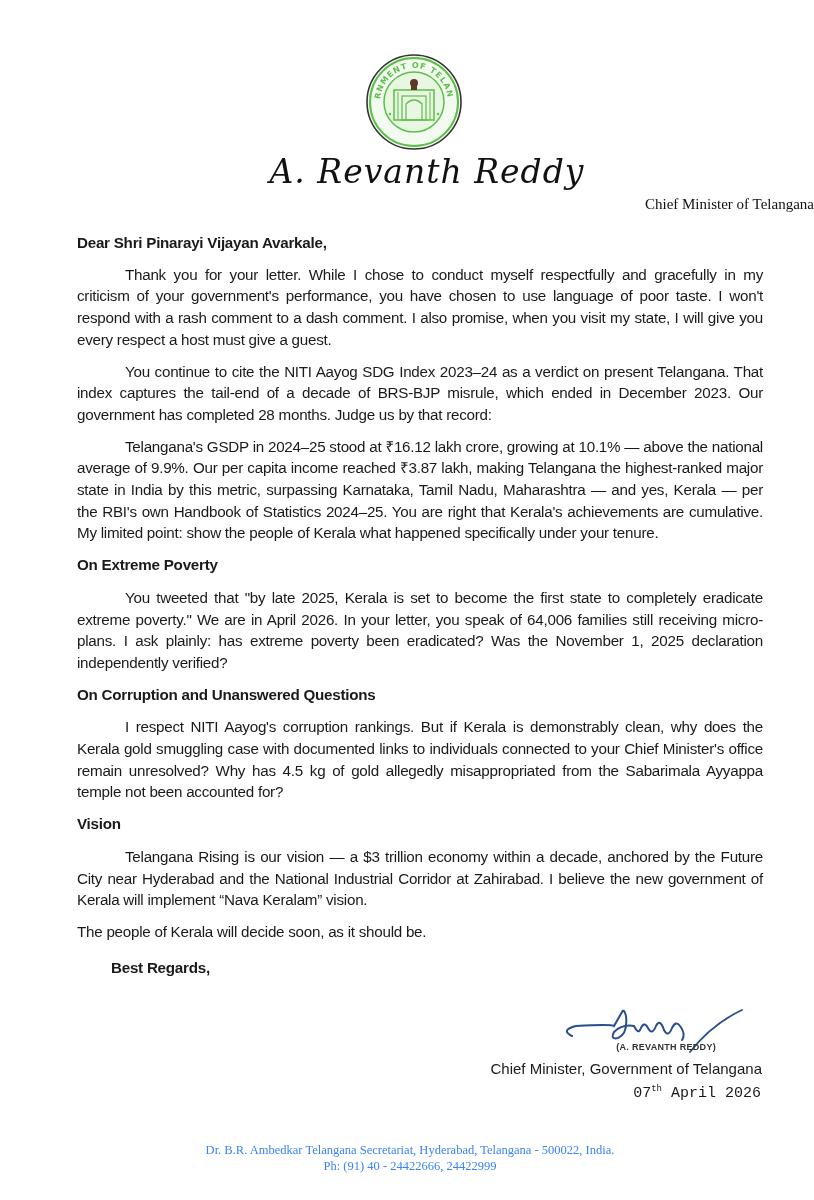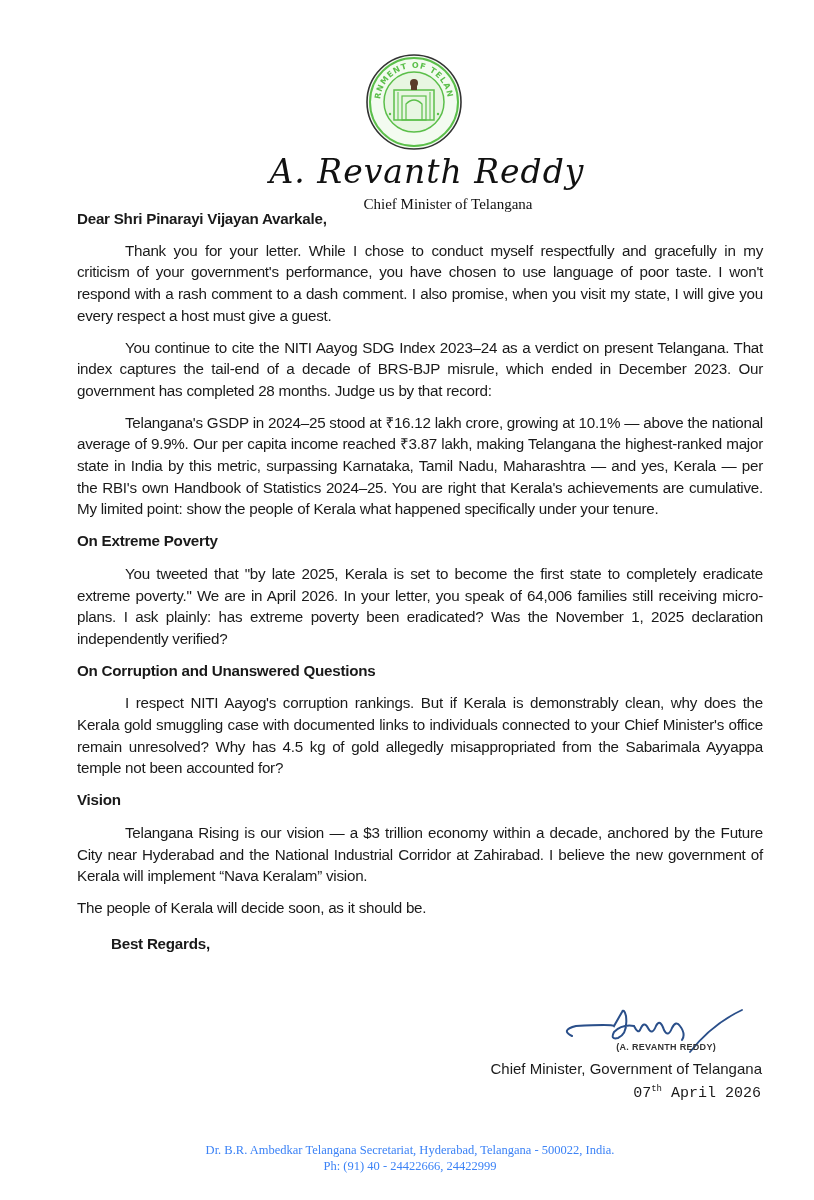--- a/index.html
+++ b/index.html
@@ -14,26 +14,26 @@
   .emblem {
     position: absolute; left: 364px; top: 52px; width: 100px; height: 100px;
   }
   .letterhead-name {
     position: absolute; left: 0; width: 814px; top: 152px; text-align: center;
     font-family: "DejaVu Serif", "Liberation Serif", serif;
     font-style: italic; font-size: 33px; letter-spacing: 1px; color: #111;
     padding-left: 40px; box-sizing: border-box;
   }
   .letterhead-title {
-    position: absolute; left: 0; width: 814px; top: 196px; text-align: center;
+    position: absolute; left: 0; width: 814px; top: 196px; text-align: right;
     font-family: "Liberation Serif", serif; font-size: 15px; color: #111;
     padding-left: 82px; box-sizing: border-box;
   }
   .body-text {
-    position: absolute; left: 77px; width: 686px; top: 208px;
+    position: absolute; left: 77px; width: 686px; top: 232px;
     font-size: 15.2px; line-height: 21.7px;
     font-family: "Liberation Sans", sans-serif;
     letter-spacing: -0.25px;
   }
   .salutation { font-weight: bold; margin: 0 0 10px 0; }
   p.para { margin: 0 0 10px 0; text-indent: 48px; text-align: justify; }
   p.plain { margin: 0 0 10px 0; text-align: left; }
   h3.section { font-size: 15.2px; font-weight: bold; margin: 0 0 11px 0; }
   .closing { font-weight: bold; margin: 4px; padding-left: 30px; }
   .signature-block {

